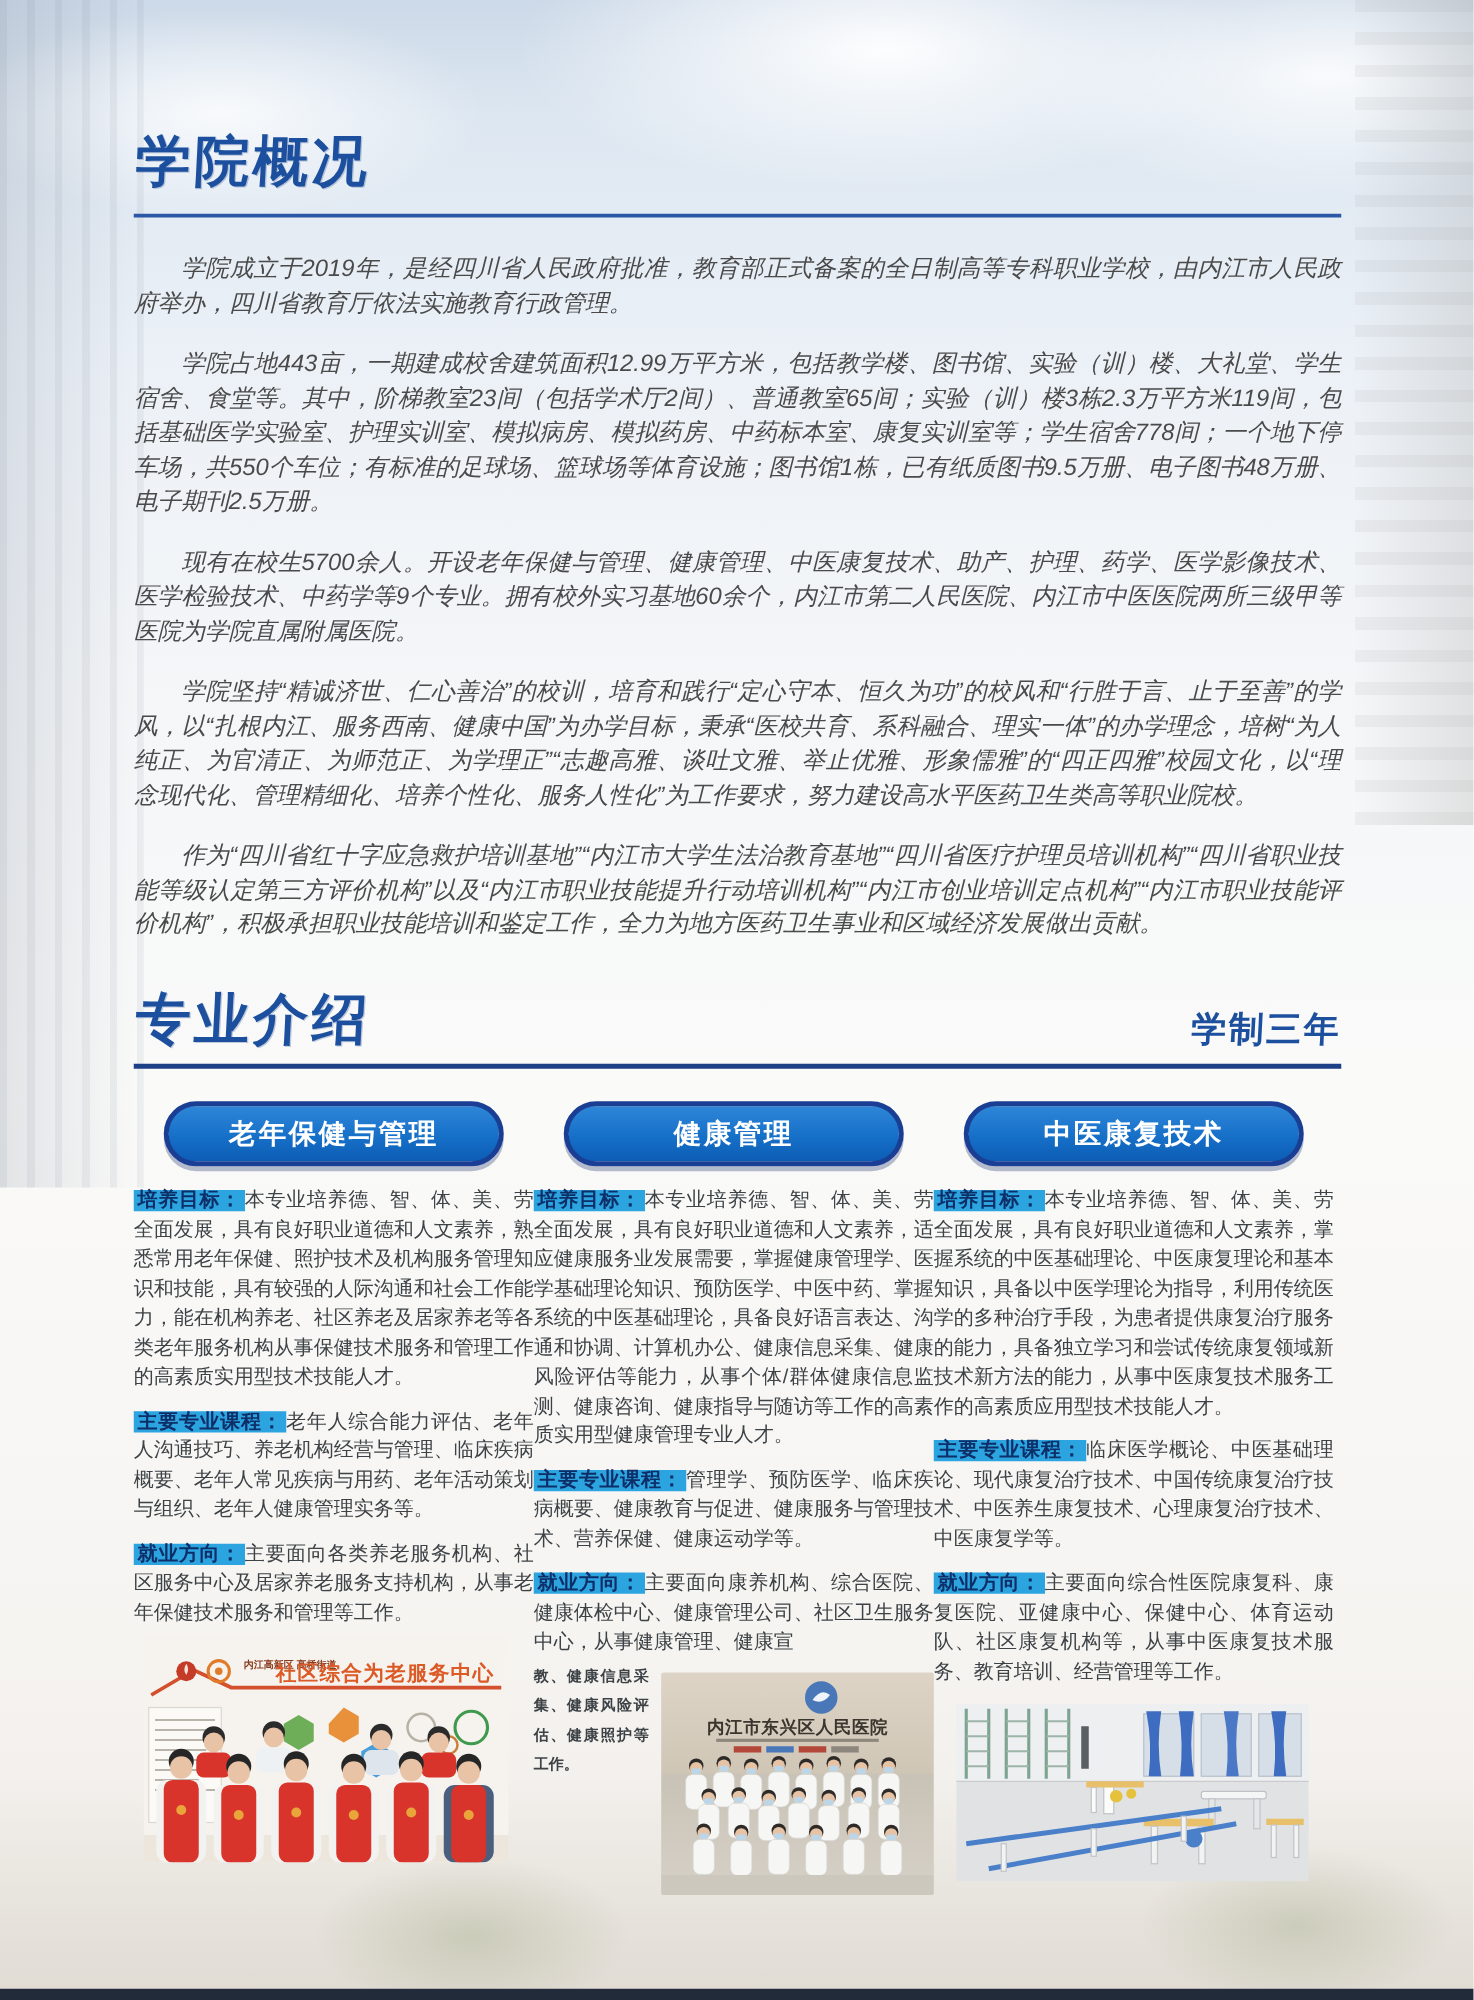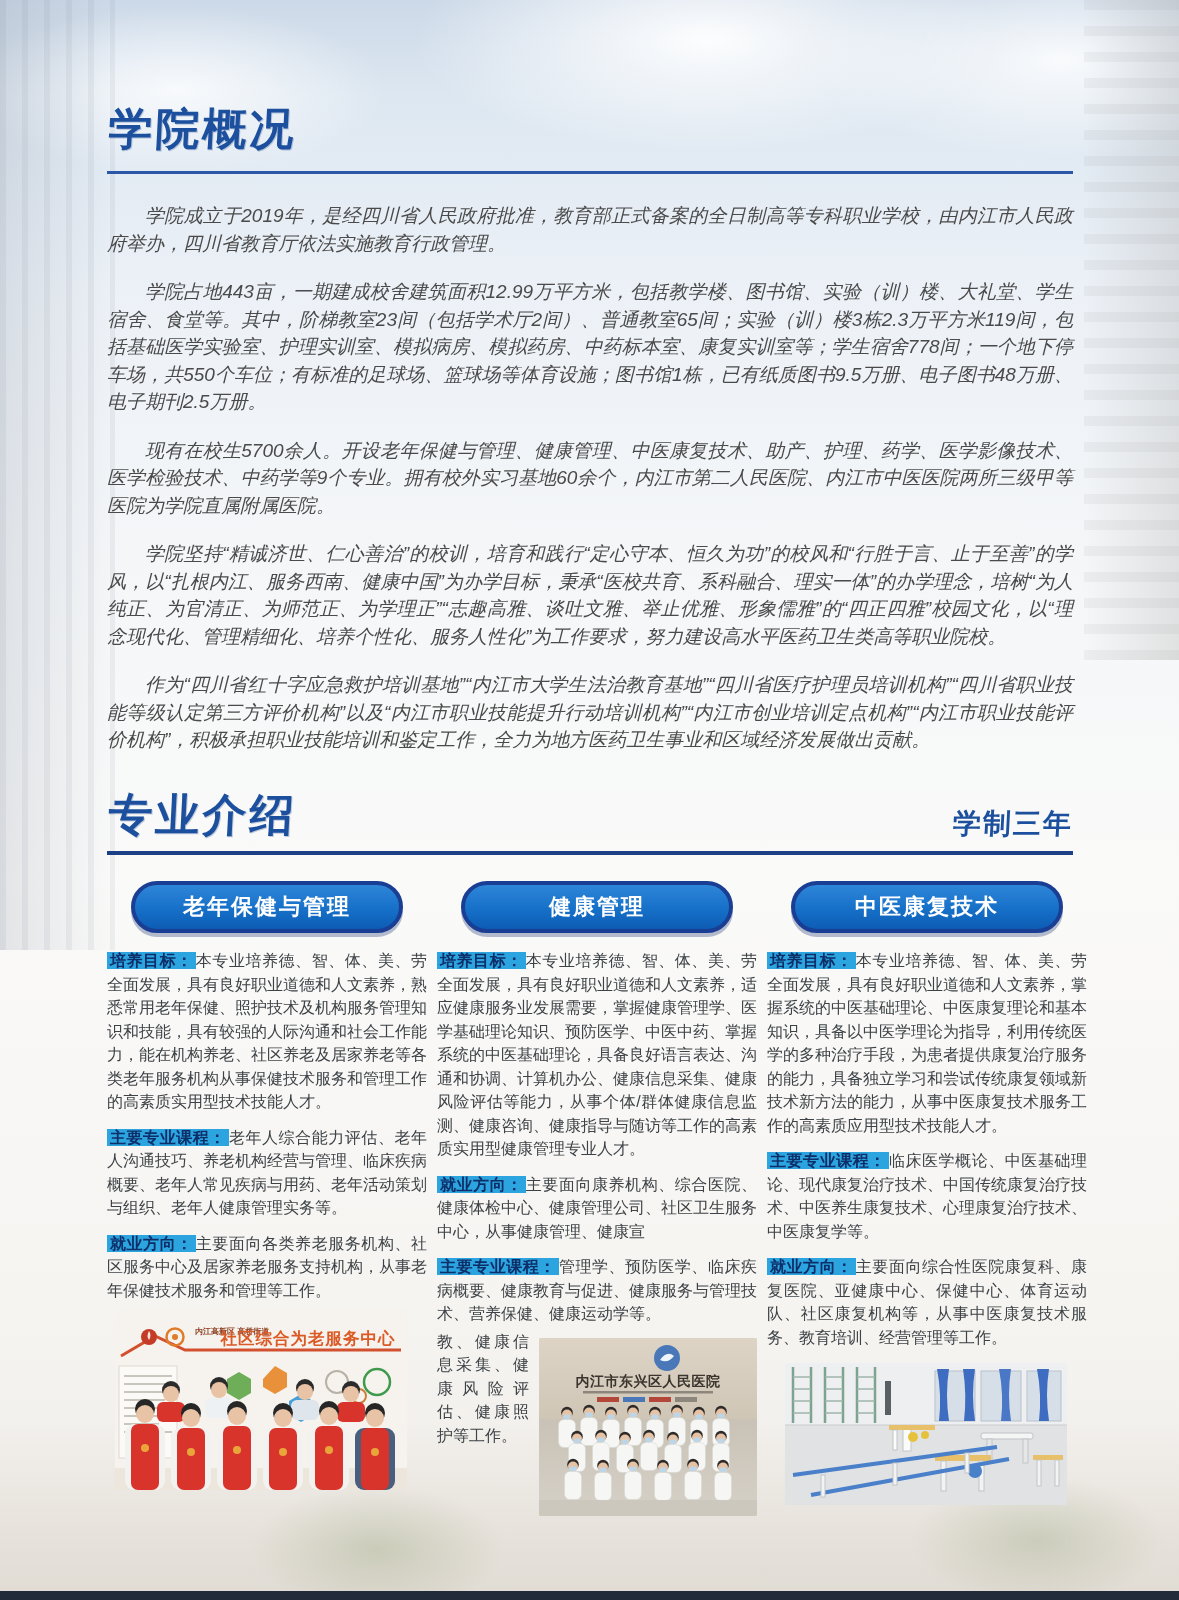--- a/index.html
+++ b/index.html
@@ -50,42 +50,42 @@
 
   .overview-body{ margin-top:28px; width:966px; }
   .overview-body p{
     margin:0 0 21px; font-size:19px; line-height:27.5px; color:#4a4a4a;
     text-align:justify; text-indent:2em;font-style:italic;
   }
 
   .majors-head{ display:flex; align-items:flex-end; justify-content:space-between; width:966px; }
   .duration{ font-size:28px; font-weight:bold; color:#1c509e; letter-spacing:2px; transform:skewX(-3deg); padding-bottom:2px; }
 
-  .cols{ display:flex; gap:10px; margin-top:26px; }
+  .cols{ display:flex; margin-top:26px; }
   .col{ width:320px; }
   .pill{
     height:52px; margin:0 24px 16px; border-radius:30px;
     background:linear-gradient(180deg,#2e86d8 0%,#1670c8 55%,#0d5cb4 100%);
     border:4px solid #1a3e93;
     box-shadow:0 4px 0 rgba(12,40,100,.30);
     display:flex; align-items:center; justify-content:center;
     color:#ffffff; font-size:22px; font-weight:bold; letter-spacing:2px;
   }
   .col p{
     margin:12px 0 3px; font-size:16px; line-height:23.5px; color:#3d4246; text-align:justify;
   }
   .chip{
     background:#2ba4e0; color:#0e2e68; font-weight:bold; padding:0 3px;
     -webkit-box-decoration-break:clone; box-decoration-break:clone;
   }
   .photo{ display:block; margin-top:8px; border-radius:2px; }
   .photo1{ margin-left:8px; }
   .photo3{ margin-left:18px; margin-top:14px; }
   .c2row{ display:flex; gap:10px; margin-top:4px; }
-  .c2side{ width:92px; font-size:16px; line-height:23.5px; color:#3d4246; text-align:justify; }
+  .c2side{ width:92px; font-size:12px; line-height:23.5px; color:#3d4246; text-align:justify;font-weight:bold; }
 </style>
 </head>
 <body>
 
 <div class="page">
 
   <div class="bg-left"></div>
   <div class="bg-right"></div>
   <div class="bg-bottom"></div>
 
@@ -217,22 +217,22 @@
                 <rect x="-14" y="10" width="28" height="62" rx="7" fill="#d8342c"></rect>
                 <circle cx="0" cy="34" r="4" fill="#e9a43a"></circle>
               </g>
           </g>
         </svg>
       </div>
 
       <div class="col">
         <div class="pill">健康管理</div>
         <p><span class="chip">培养目标：</span><span>本专业培养德、智、体、美、劳全面发展，具有良好职业道德和人文素养，适应健康服务业发展需要，掌握健康管理学、医学基础理论知识、预防医学、中医中药、掌握系统的中医基础理论，具备良好语言表达、沟通和协调、计算机办公、健康信息采集、健康风险评估等能力，从事个体/群体健康信息监测、健康咨询、健康指导与随访等工作的高素质实用型健康管理专业人才。</span></p>
+        <p><span class="chip">主要专业课程：</span><span>管理学、预防医学、临床疾病概要、健康教育与促进、健康服务与管理技术、营养保健、健康运动学等。</span></p>
         <p><span class="chip">就业方向：</span><span>主要面向康养机构、综合医院、健康体检中心、健康管理公司、社区卫生服务中心，从事健康管理、健康宣</span></p>
-        <p><span class="chip">主要专业课程：</span><span>管理学、预防医学、临床疾病概要、健康教育与促进、健康服务与管理技术、营养保健、健康运动学等。</span></p>
 
         <div class="c2row">
           <div class="c2side">教、健康信息采集、健康风险评估、健康照护等工作。</div>
 
           <svg class="photo" width="218" height="178" viewBox="0 0 218 178">
             <defs>
               <g id="wcoat">
                 <circle cx="0" cy="-1.5" r="5.8" fill="#2e2a28"></circle>
                 <circle cx="0" cy="0.5" r="5" fill="#e7c3a6"></circle>
                 <rect x="-3.8" y="0.5" width="7.6" height="4.6" rx="2" fill="#bcd6e8"></rect>

